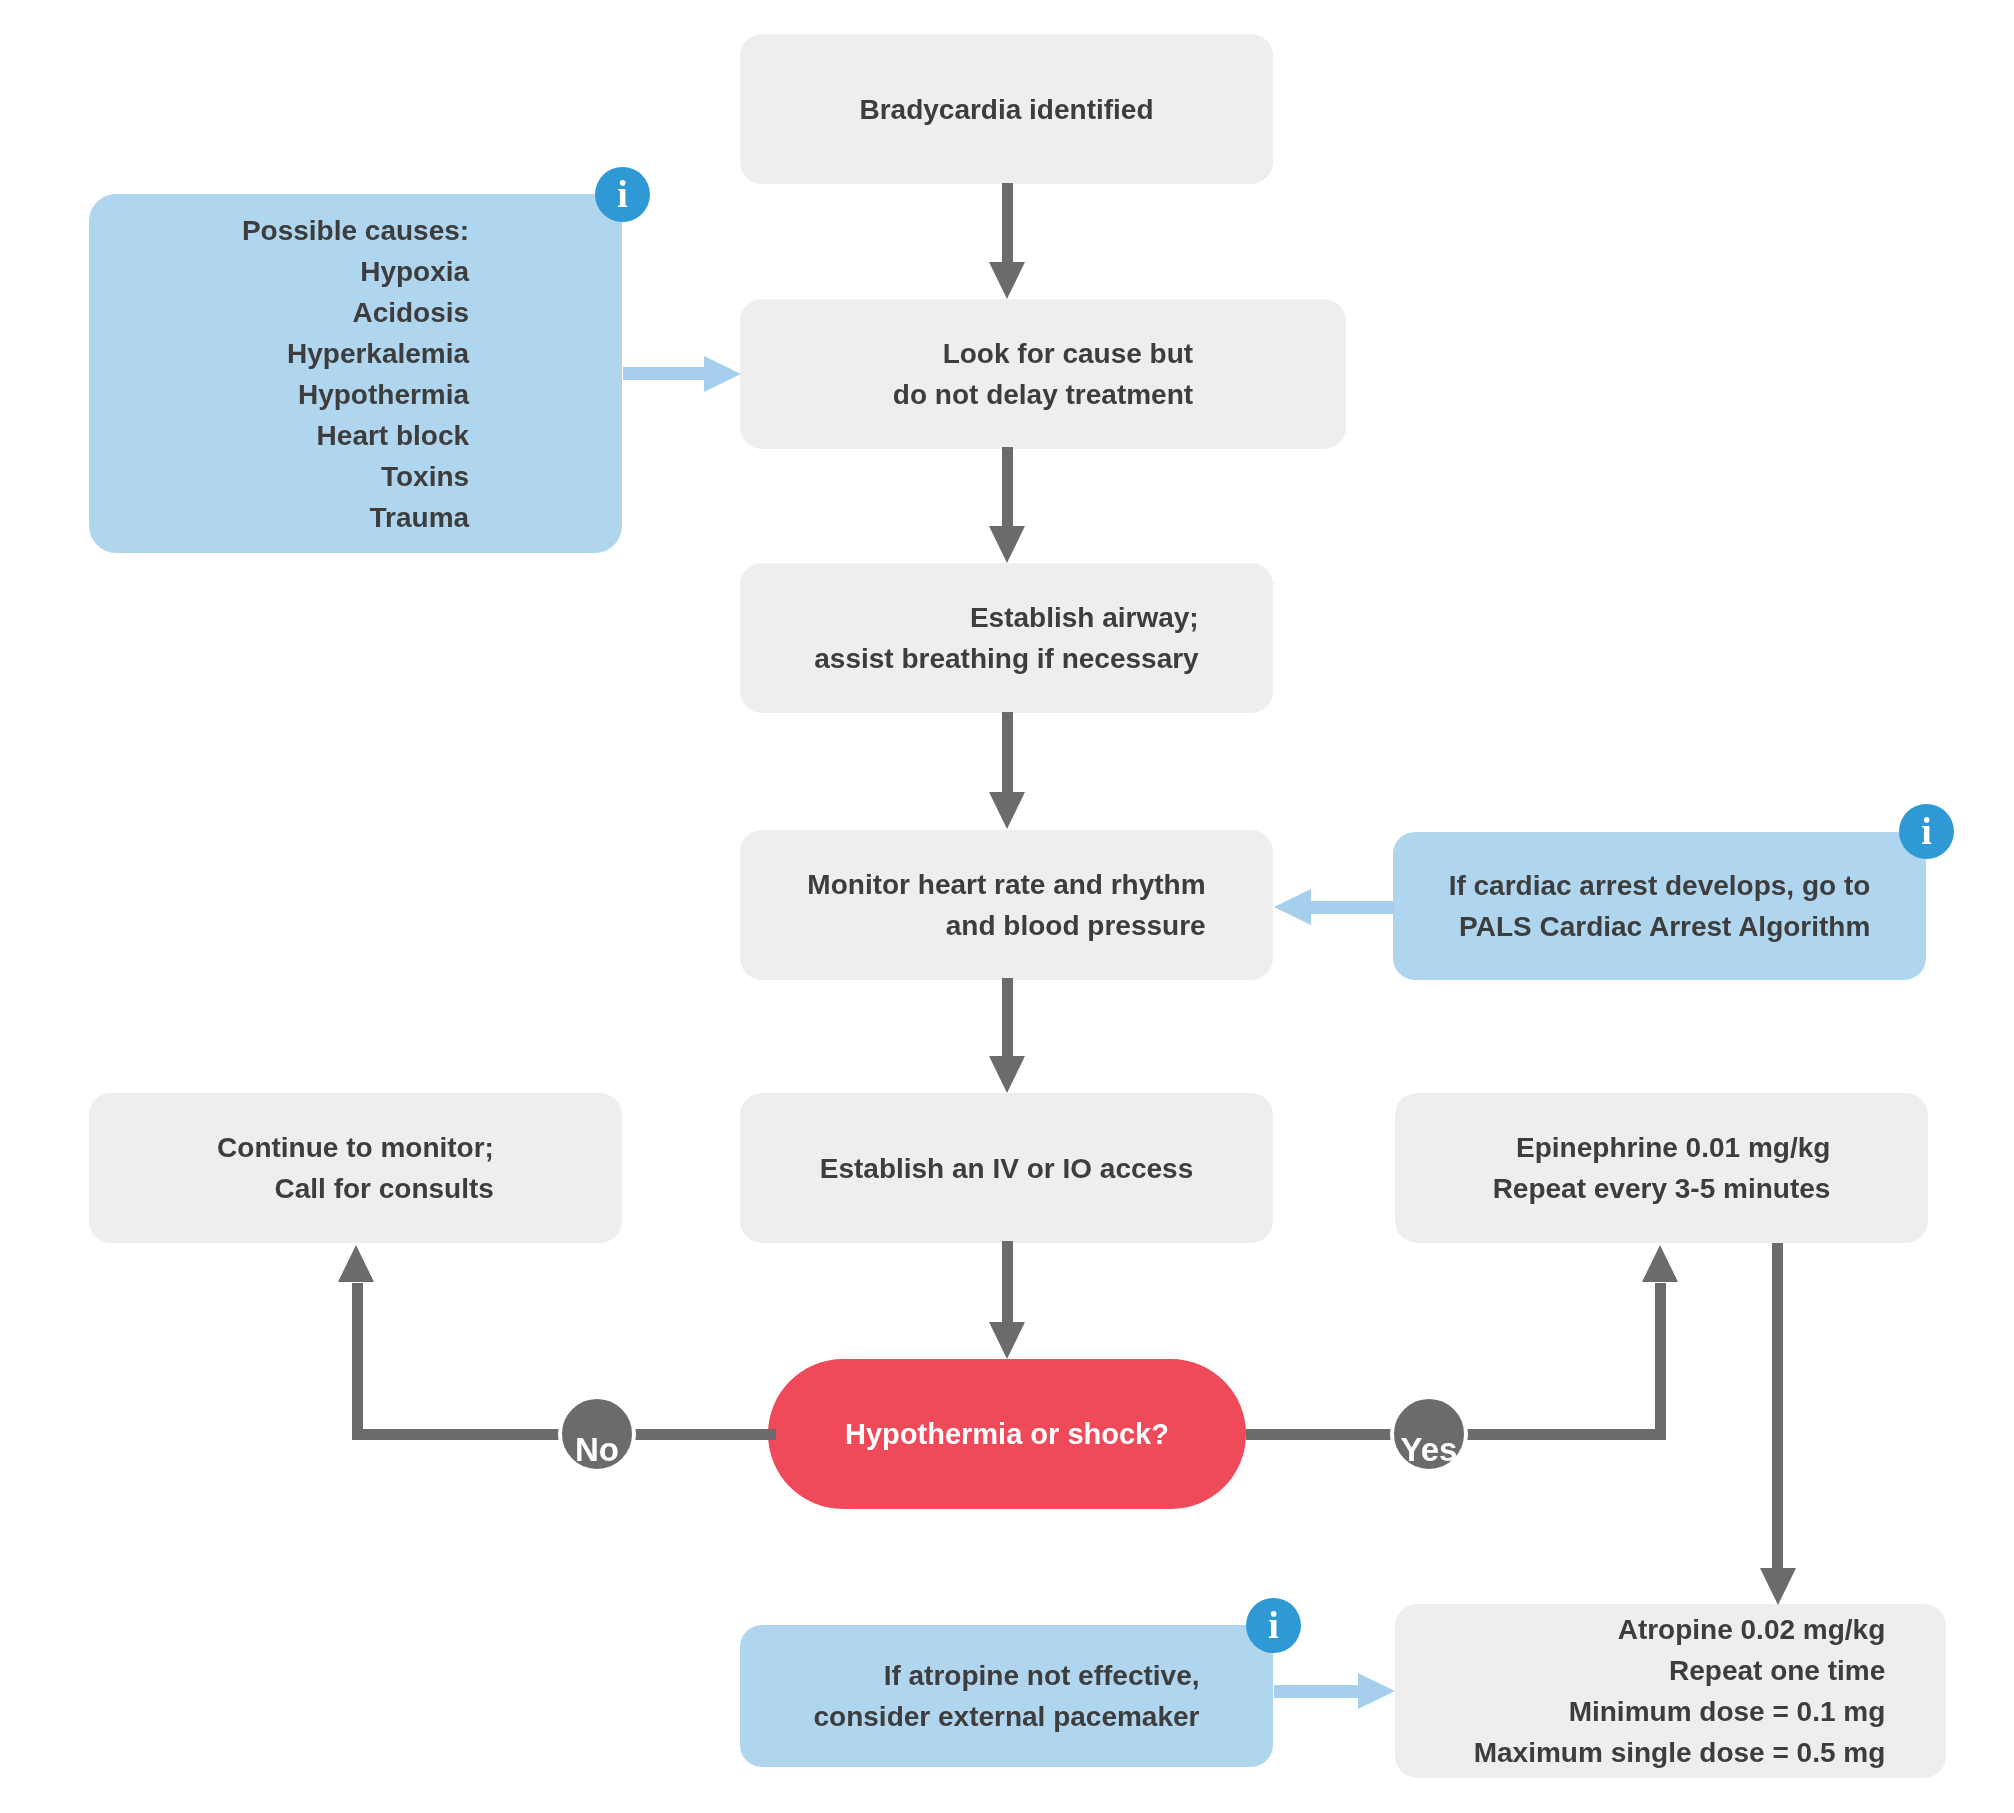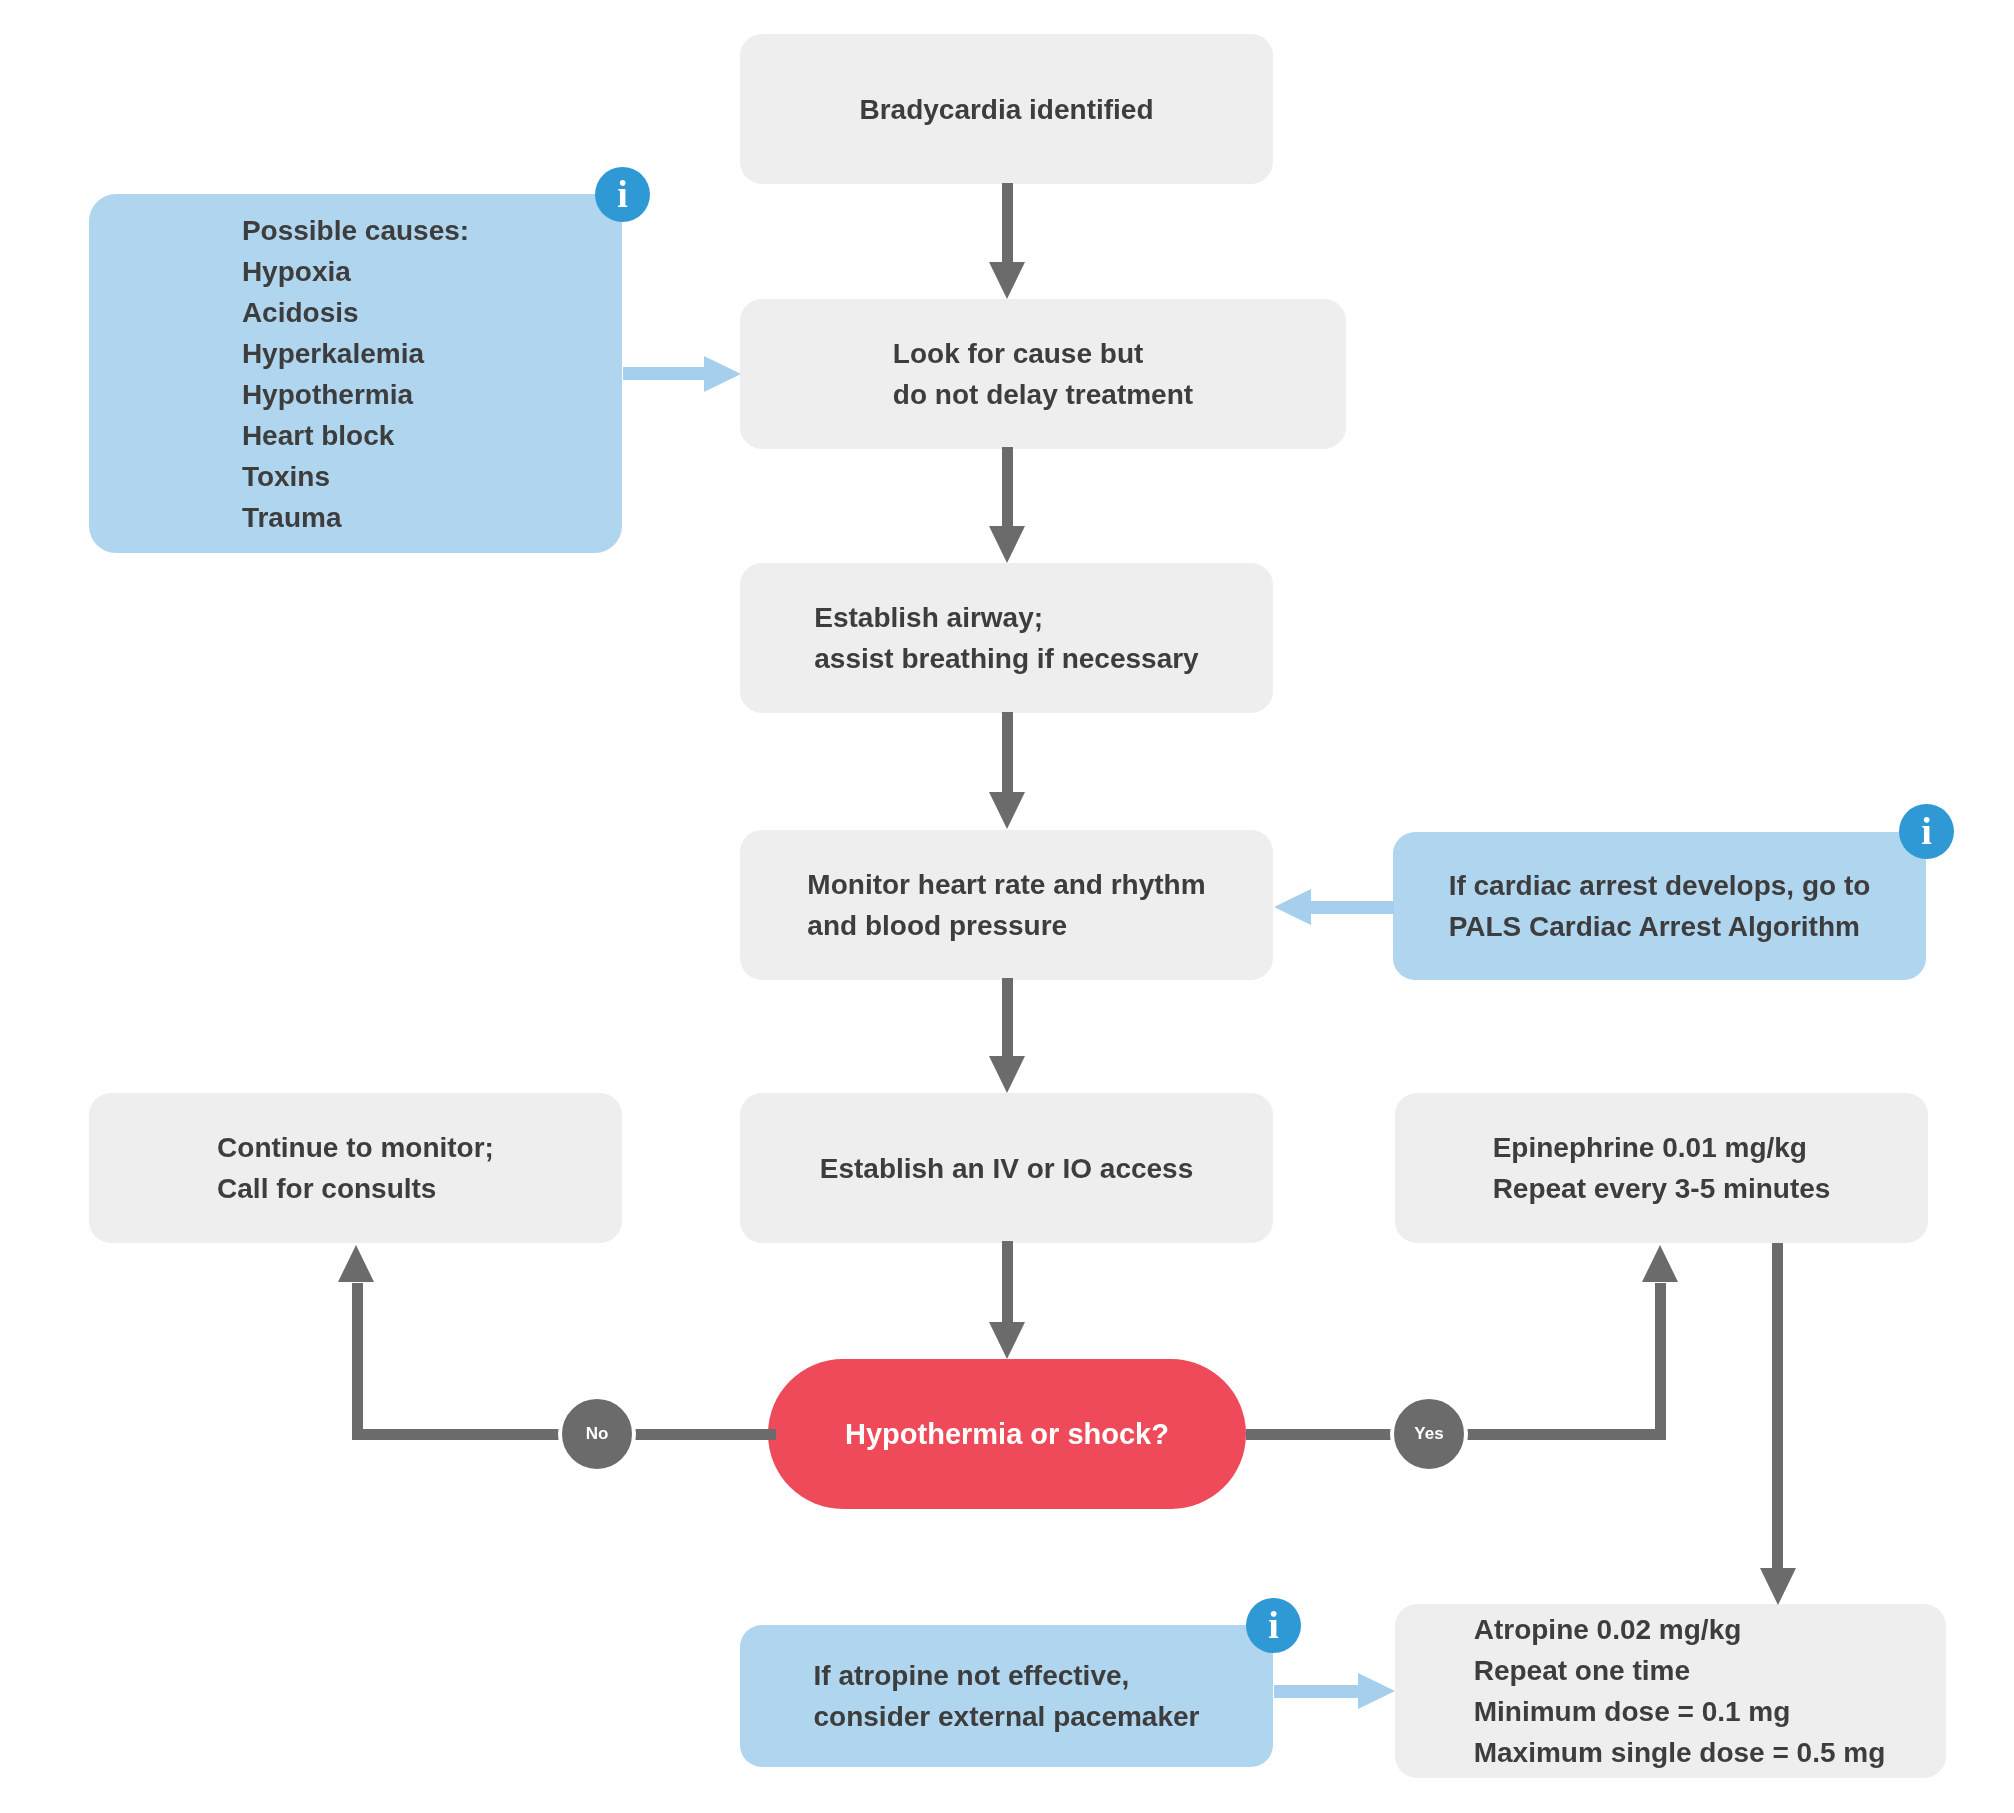--- a/index.html
+++ b/index.html
@@ -14,21 +14,21 @@
     --label_text:#ffffff;
     --page_bg:#ffffff;
   }
   html,body{margin:0;padding:0;background:var(--page_bg);}
   #canvas{
     position:relative;width:2015px;height:1813px;background:var(--page_bg);
     font-family:"Liberation Sans","DejaVu Sans",sans-serif;overflow:hidden;
   }
   .node{
     position:absolute;border-radius:22px;background:var(--node_bg);
-    display:flex;align-items:center;justify-content:center;text-align:left;
+    display:flex;align-items:center;justify-content:center;text-align:right;
   }
   .node .txt{
     font-weight:700;font-size:28px;line-height:41px;color:var(--node_text);
     white-space:pre-line;padding:0 14.2px;
   }
   .node.blue{background:var(--info_bg);}
   .node.decision{background:var(--decision_bg);border-radius:75px;}
   .node.decision .txt{color:var(--decision_text);font-size:29px;}
   
   .vline,.hline{position:absolute;background:var(--connector);}
@@ -39,22 +39,22 @@
   .head.up{border-left:18px solid transparent;border-right:18px solid transparent;border-bottom:37px solid var(--connector);}
   
   .btail{position:absolute;height:12.6px;background:var(--info_arrow);}
   .bhead{position:absolute;width:0;height:0;}
   .bhead.right{border-top:18px solid transparent;border-bottom:18px solid transparent;border-left:37px solid var(--info_arrow);}
   .bhead.left{border-top:18px solid transparent;border-bottom:18px solid transparent;border-right:37px solid var(--info_arrow);}
   
   .circle{
     position:absolute;width:70px;height:70px;border-radius:50%;
     background:var(--connector);border:4px solid var(--page_bg);box-sizing:content-box;
-    display:flex;align-items:center;justify-content:center;
-    color:var(--label_text);font-weight:700;font-size:17px;
+    display:flex;align-items:flex-end;justify-content:center;
+    color:var(--label_text);font-weight:700;font-size:33px;
   }
   
   .ibadge{
     position:absolute;width:55px;height:55px;border-radius:50%;
     background:var(--info_icon_bg);display:flex;align-items:center;justify-content:center;
     color:#ffffff;font-family:"Liberation Serif","DejaVu Serif",serif;
     font-weight:700;font-size:38px;line-height:55px;cursor:pointer;
   }
   
   #n-bradycardia{left:740px;top:34px;width:533px;height:150px;}

